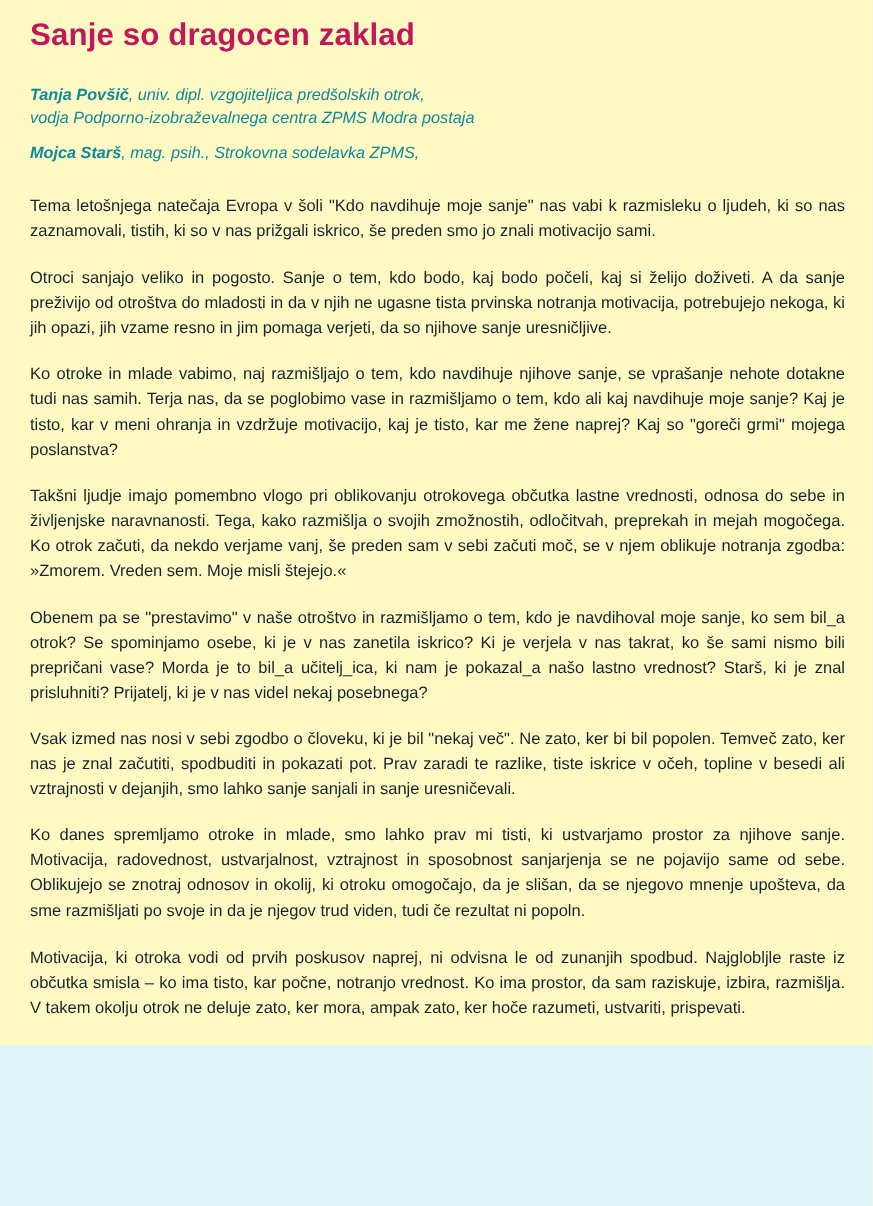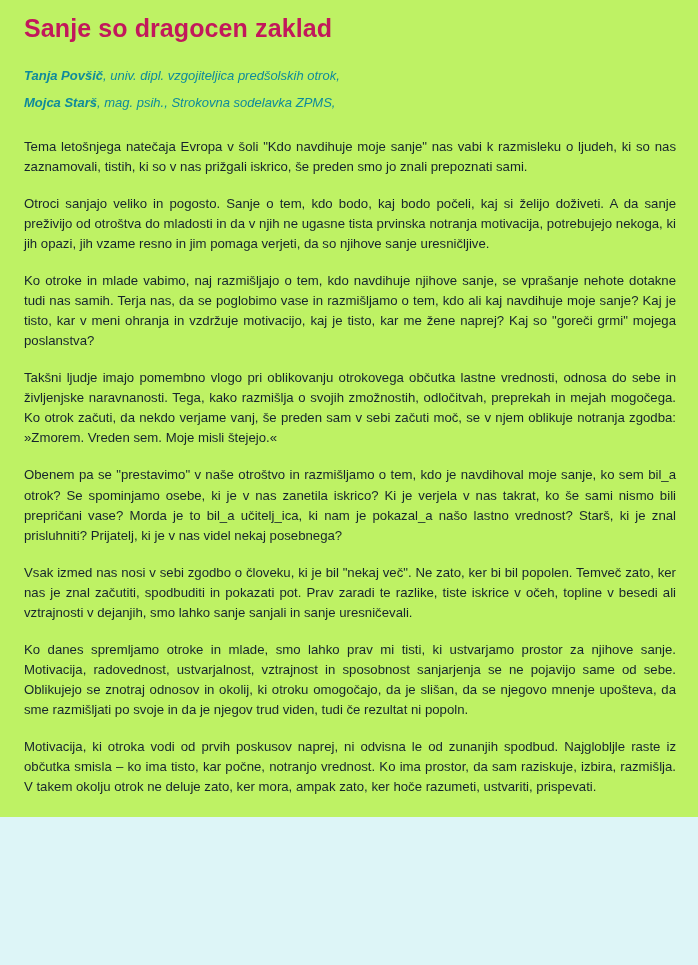--- a/index.html
+++ b/index.html
@@ -10,21 +10,21 @@
     width: 698px;
     min-height: 965px;
     background: #ddf5f7;
     font-family: "Liberation Sans", sans-serif;
     color: #1a2a33;
   }
   .page {
     width: 698px;
     box-sizing: border-box;
     padding: 14px 22px 20px 24px;
-    background: #bef264;
+    background: #fef9c3;
   }
   .doc-title {
     margin: 0 0 24px 0;
     font-size: 25px;
     font-weight: bold;
     color: #c2185b;
     letter-spacing: 0.1px;
     line-height: 1.15;
   }
   .salutation {
@@ -65,27 +65,28 @@
 
 <div class="page">
 
   <h1 class="doc-title">Sanje so dragocen zaklad</h1>
 
 
   <div class="authors">
     <div class="author-line">
       <span class="nm">Tanja Povšič</span><span>, univ. dipl. vzgojiteljica predšolskih otrok,</span>
     </div>
+    <div class="author-line">vodja Podporno-izobraževalnega centra ZPMS Modra postaja</div>
     <div class="author-line spaced">
       <span class="nm">Mojca Starš</span><span>, mag. psih., Strokovna sodelavka ZPMS,</span>
     </div>
   </div>
 
   <div class="body-text">
-    <p>Tema letošnjega natečaja Evropa v šoli "Kdo navdihuje moje sanje" nas vabi k razmisleku o ljudeh, ki so nas zaznamovali, tistih, ki so v nas prižgali iskrico, še preden smo jo znali prepoznati sami.</p>
+    <p>Tema letošnjega natečaja Evropa v šoli "Kdo navdihuje moje sanje" nas vabi k razmisleku o ljudeh, ki so nas zaznamovali, tistih, ki so v nas prižgali iskrico, še preden smo jo znali motivacijo sami.</p>
     <p>Otroci sanjajo veliko in pogosto. Sanje o tem, kdo bodo, kaj bodo počeli, kaj si želijo doživeti. A da sanje preživijo od otroštva do mladosti in da v njih ne ugasne tista prvinska notranja motivacija, potrebujejo nekoga, ki jih opazi, jih vzame resno in jim pomaga verjeti, da so njihove sanje uresničljive.</p>
     <p>Ko otroke in mlade vabimo, naj razmišljajo o tem, kdo navdihuje njihove sanje, se vprašanje nehote dotakne tudi nas samih. Terja nas, da se poglobimo vase in razmišljamo o tem, kdo ali kaj navdihuje moje sanje? Kaj je tisto, kar v meni ohranja in vzdržuje motivacijo, kaj je tisto, kar me žene naprej? Kaj so "goreči grmi" mojega poslanstva?</p>
     <p>Takšni ljudje imajo pomembno vlogo pri oblikovanju otrokovega občutka lastne vrednosti, odnosa do sebe in življenjske naravnanosti. Tega, kako razmišlja o svojih zmožnostih, odločitvah, preprekah in mejah mogočega. Ko otrok začuti, da nekdo verjame vanj, še preden sam v sebi začuti moč, se v njem oblikuje notranja zgodba: »Zmorem. Vreden sem. Moje misli štejejo.«</p>
     <p>Obenem pa se "prestavimo" v naše otroštvo in razmišljamo o tem, kdo je navdihoval moje sanje, ko sem bil_a otrok? Se spominjamo osebe, ki je v nas zanetila iskrico? Ki je verjela v nas takrat, ko še sami nismo bili prepričani vase? Morda je to bil_a učitelj_ica, ki nam je pokazal_a našo lastno vrednost? Starš, ki je znal prisluhniti? Prijatelj, ki je v nas videl nekaj posebnega?</p>
     <p>Vsak izmed nas nosi v sebi zgodbo o človeku, ki je bil "nekaj več". Ne zato, ker bi bil popolen. Temveč zato, ker nas je znal začutiti, spodbuditi in pokazati pot. Prav zaradi te razlike, tiste iskrice v očeh, topline v besedi ali vztrajnosti v dejanjih, smo lahko sanje sanjali in sanje uresničevali.</p>
     <p>Ko danes spremljamo otroke in mlade, smo lahko prav mi tisti, ki ustvarjamo prostor za njihove sanje. Motivacija, radovednost, ustvarjalnost, vztrajnost in sposobnost sanjarjenja se ne pojavijo same od sebe. Oblikujejo se znotraj odnosov in okolij, ki otroku omogočajo, da je slišan, da se njegovo mnenje upošteva, da sme razmišljati po svoje in da je njegov trud viden, tudi če rezultat ni popoln.</p>
     <p>Motivacija, ki otroka vodi od prvih poskusov naprej, ni odvisna le od zunanjih spodbud. Najglobljle raste iz občutka smisla – ko ima tisto, kar počne, notranjo vrednost. Ko ima prostor, da sam raziskuje, izbira, razmišlja. V takem okolju otrok ne deluje zato, ker mora, ampak zato, ker hoče razumeti, ustvariti, prispevati.</p>
   </div>
 
 </div>

